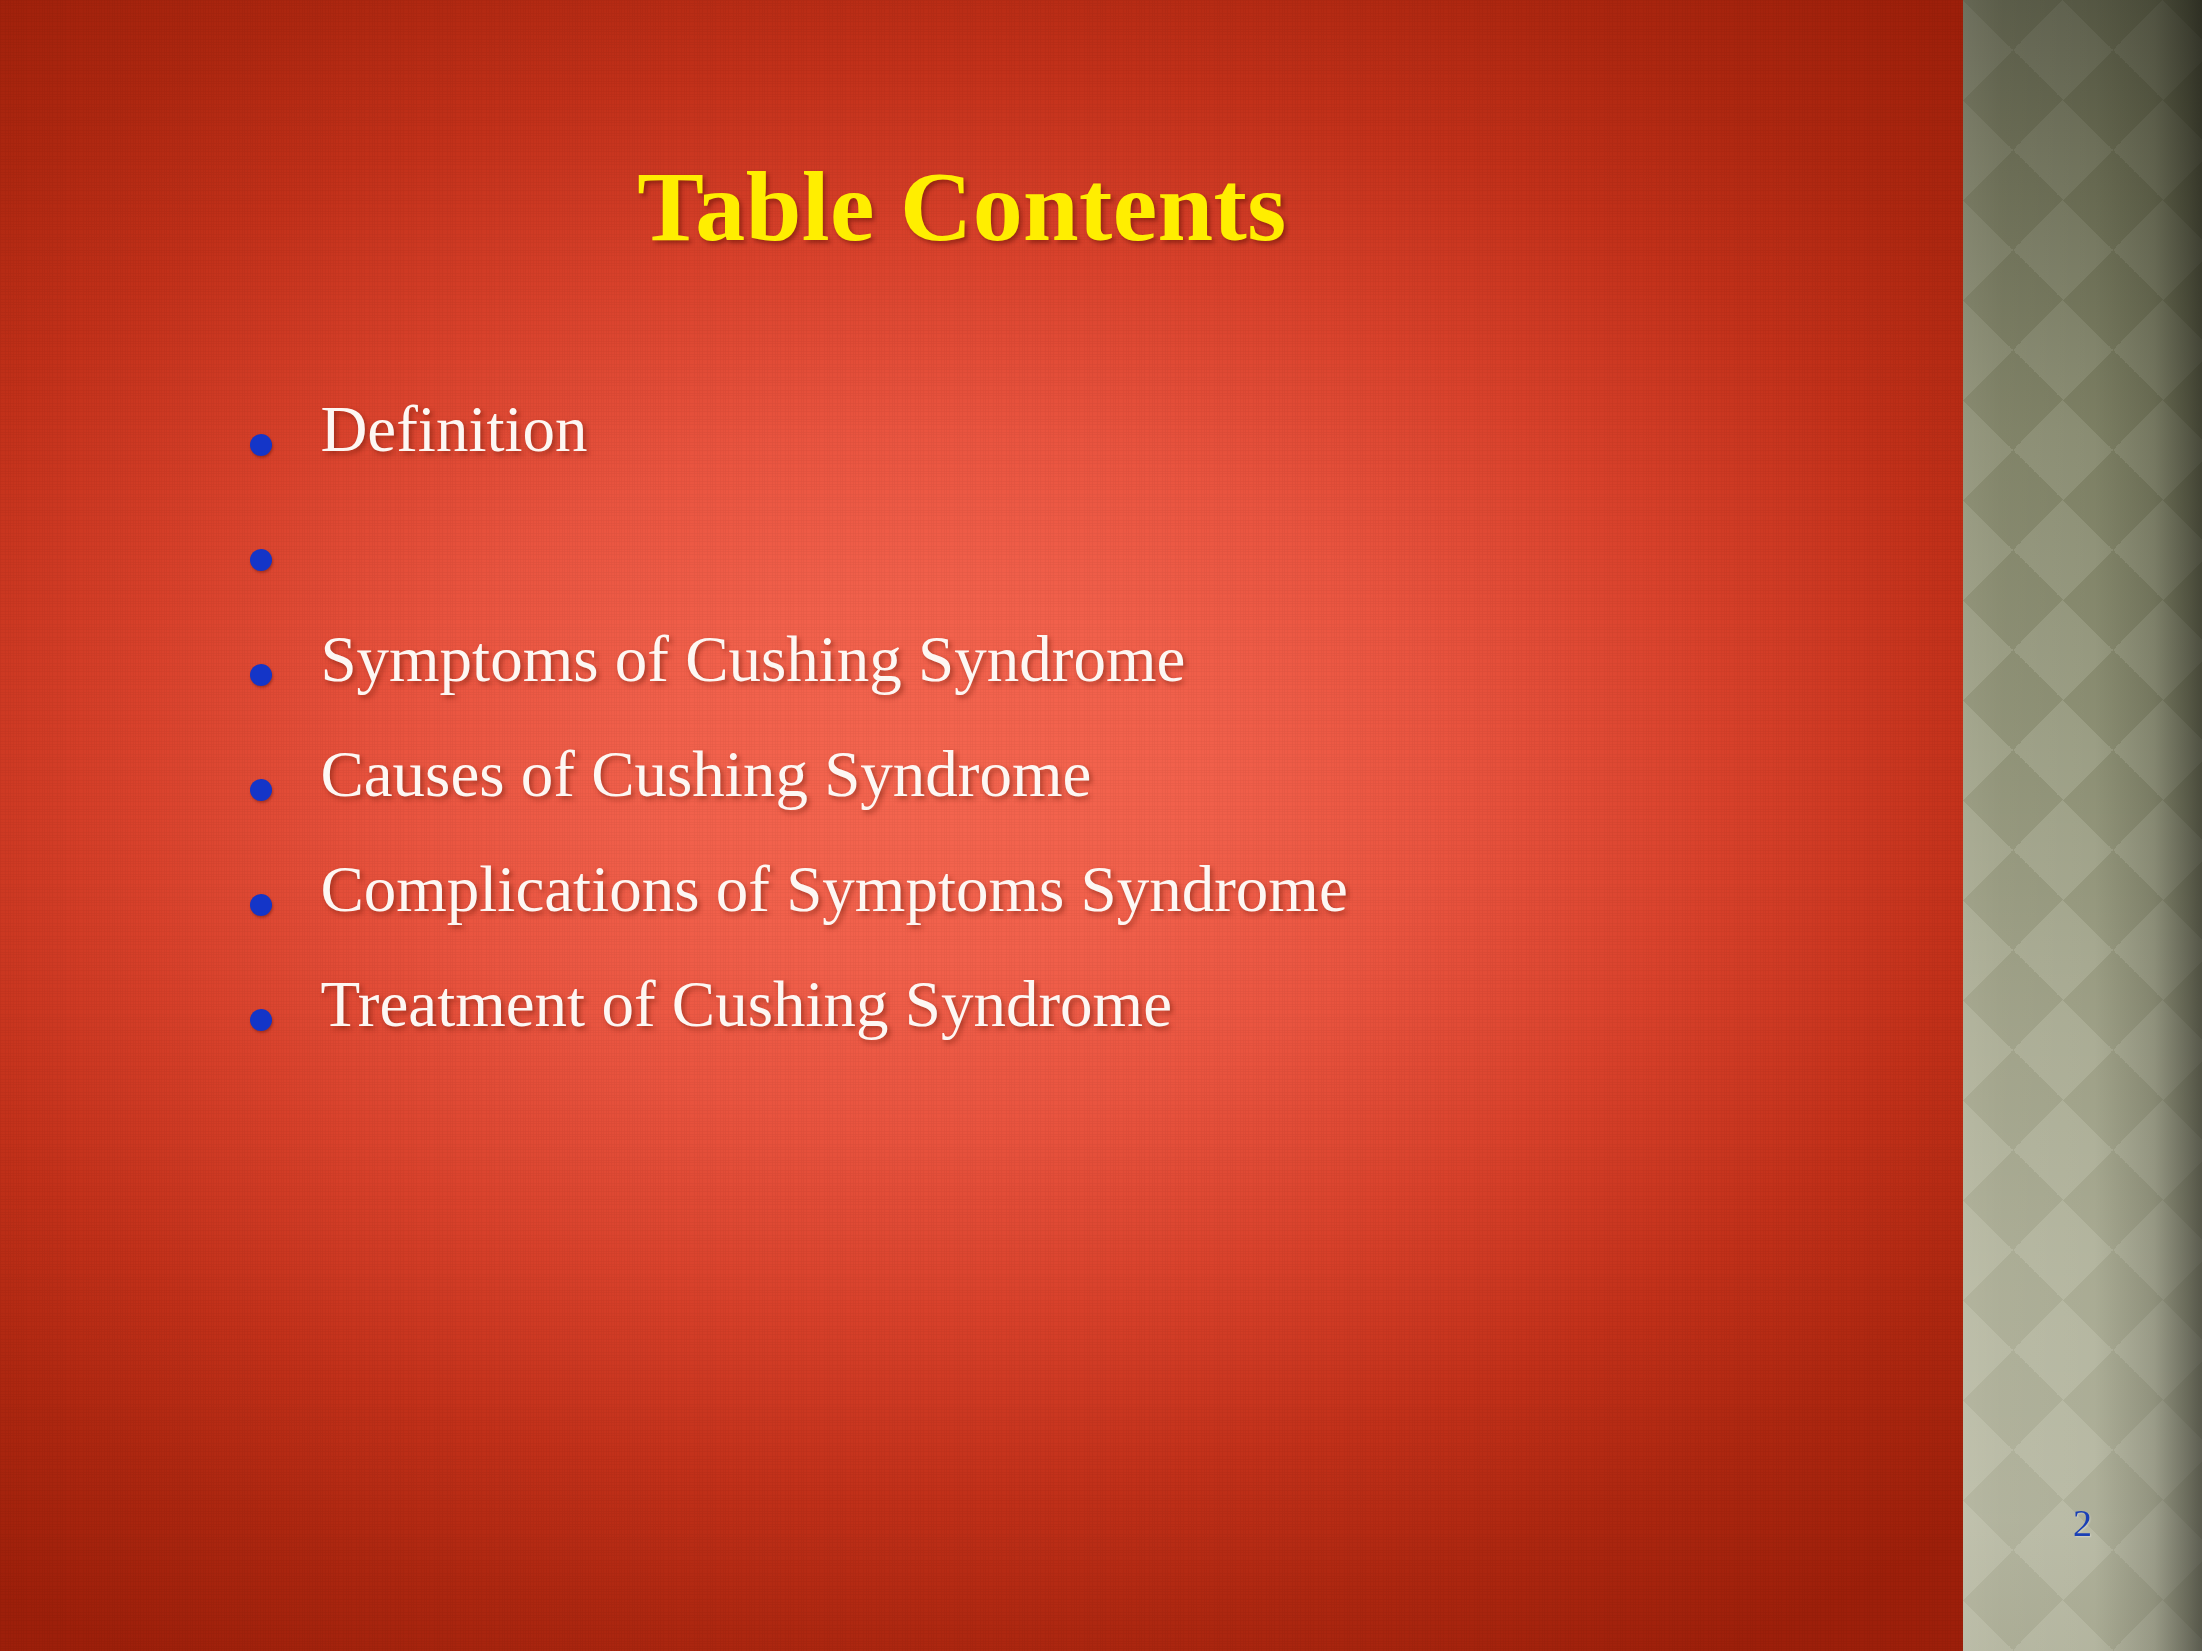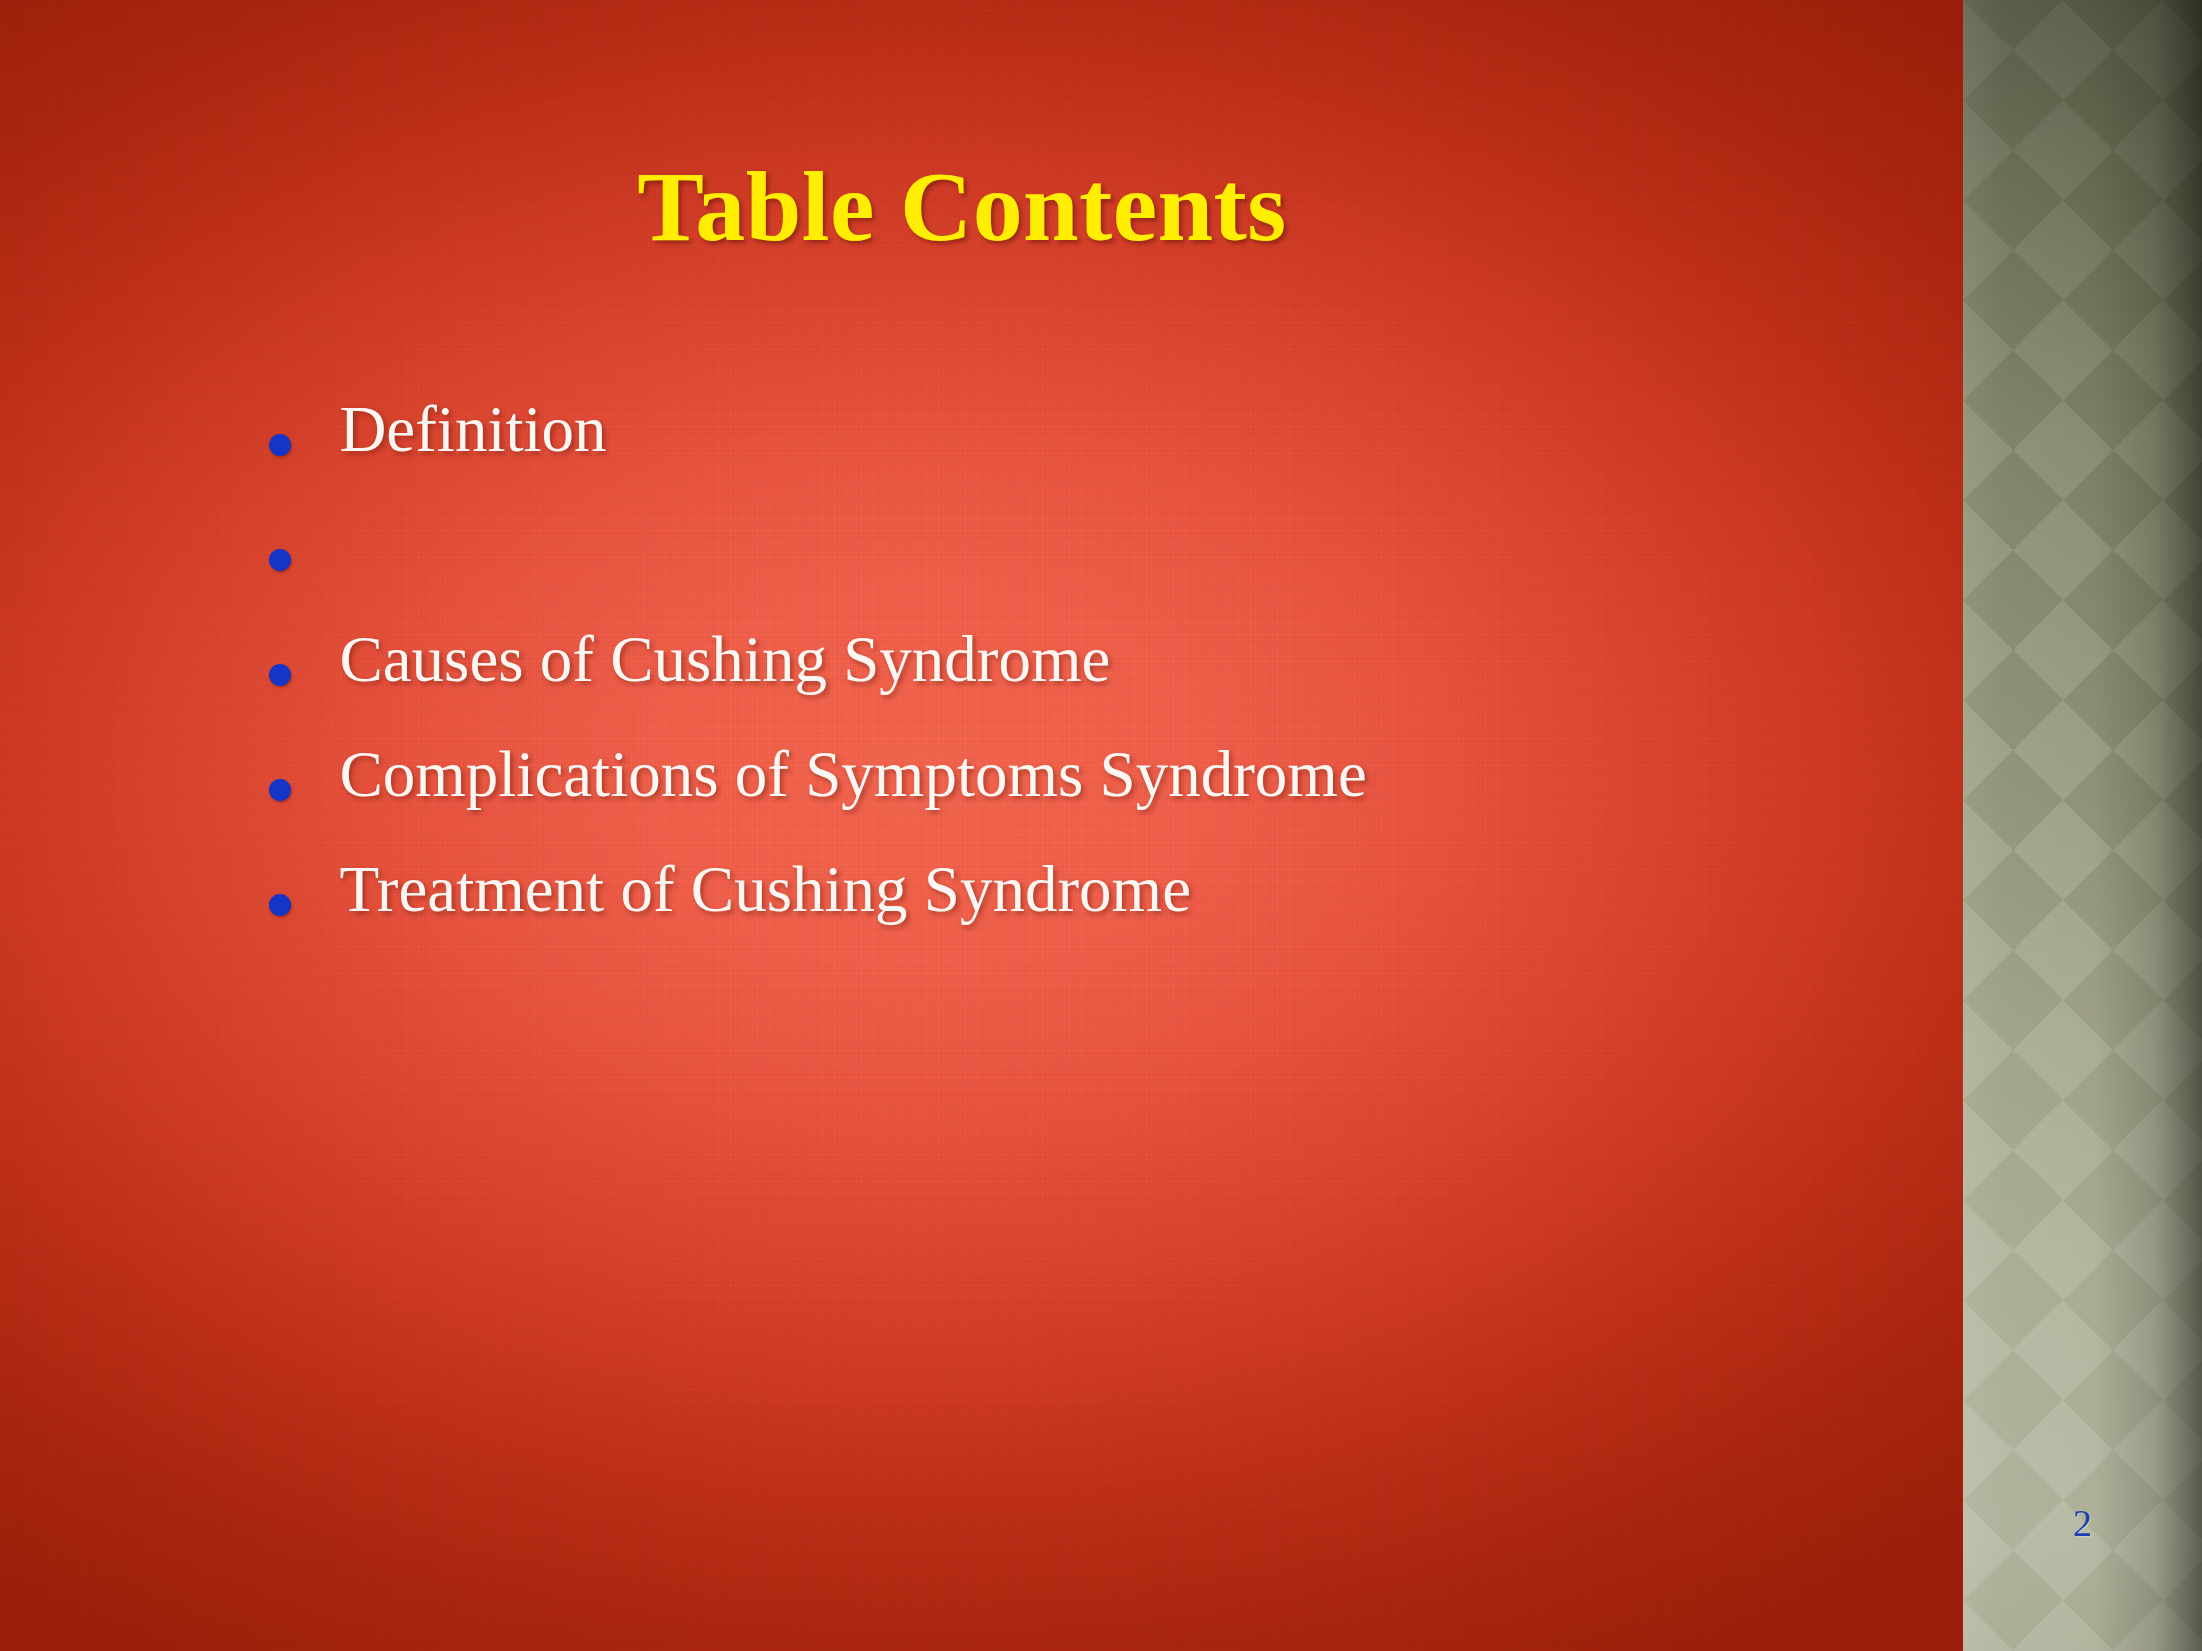--- a/index.html
+++ b/index.html
@@ -56,21 +56,21 @@
     line-height: 1.0;
     font-weight: bold;
     letter-spacing: 0.4px;
     text-shadow: 2.6px 2.6px 4.3px rgba(80,10,0,.45);
     white-space: nowrap;
   }
 
   
   #toc {
     position: absolute;
-    left: 269px;
+    left: 250px;
     top: 397px;
     width: 1592px;
     text-align: center;
   }
   .toc-row {
     display: flex;
     align-items: flex-start;
     height: 115px;
   }
   .toc-bullet {
@@ -165,20 +165,24 @@
   <div id="toc">
       <div class="toc-row">
         <span class="toc-bullet"></span>
         <span class="toc-label">Definition</span>
       </div>
       <div class="toc-row">
         <span class="toc-bullet"></span>
       </div>
       <div class="toc-row">
         <span class="toc-bullet"></span>
+        <span class="toc-label">Symptoms of Cushing Syndrome</span>
+      </div>
+      <div class="toc-row">
+        <span class="toc-bullet"></span>
         <span class="toc-label">Causes of Cushing Syndrome</span>
       </div>
       <div class="toc-row">
         <span class="toc-bullet"></span>
         <span class="toc-label">Complications of Symptoms Syndrome</span>
       </div>
       <div class="toc-row">
         <span class="toc-bullet"></span>
         <span class="toc-label">Treatment of Cushing Syndrome</span>
       </div>

